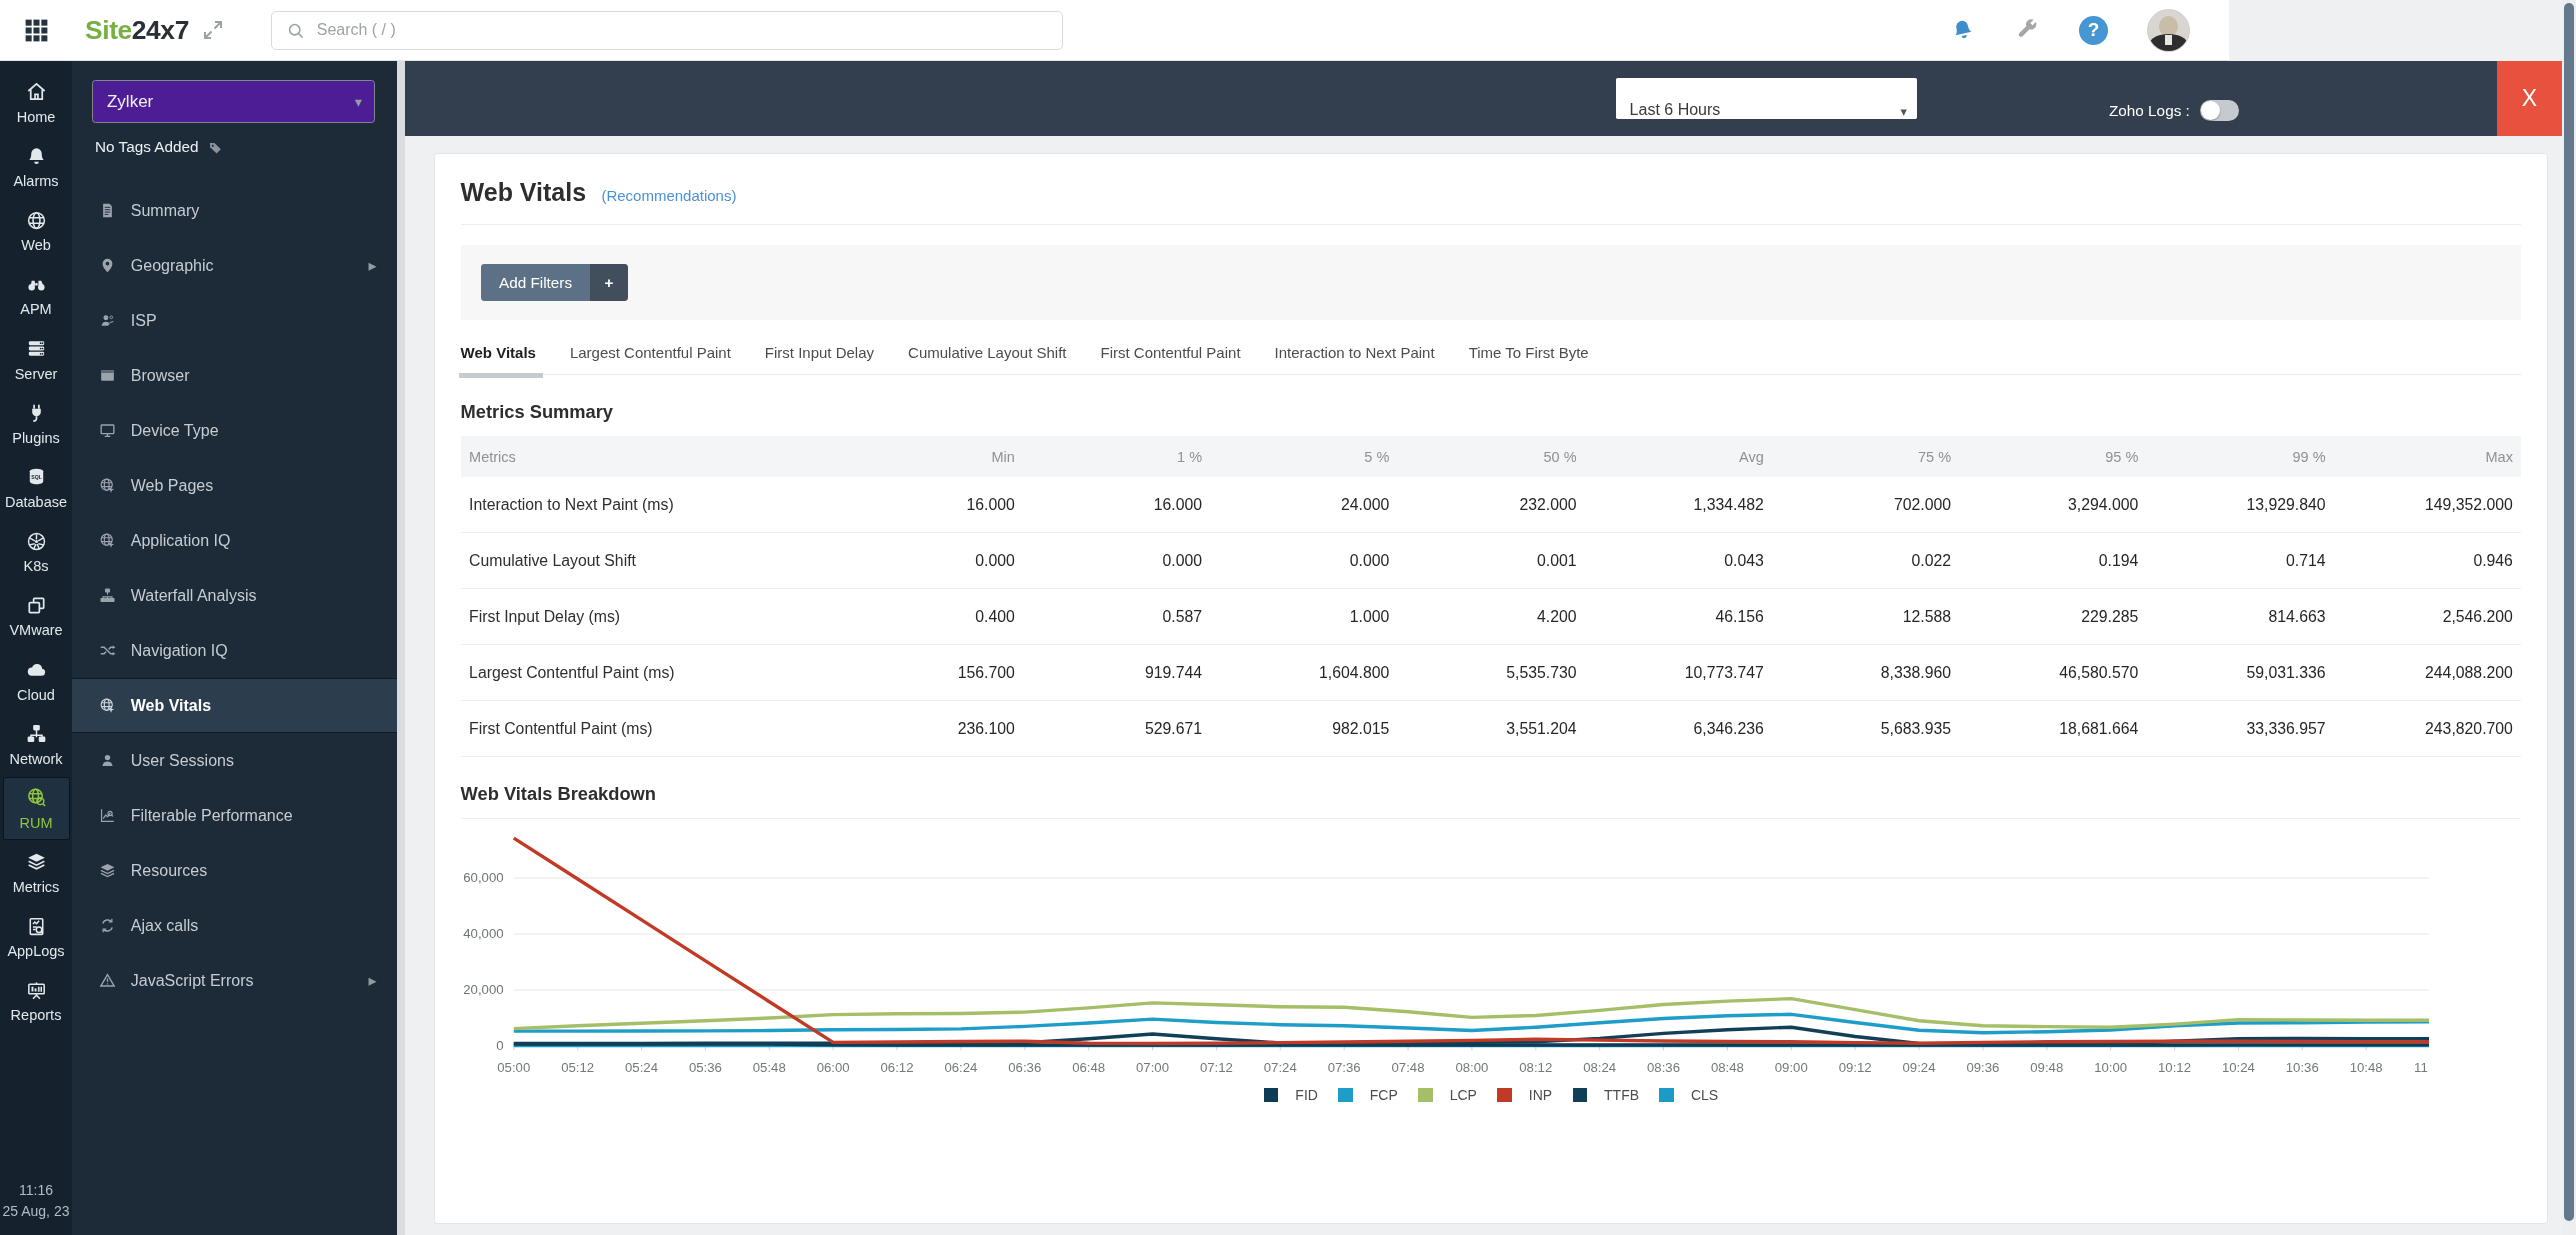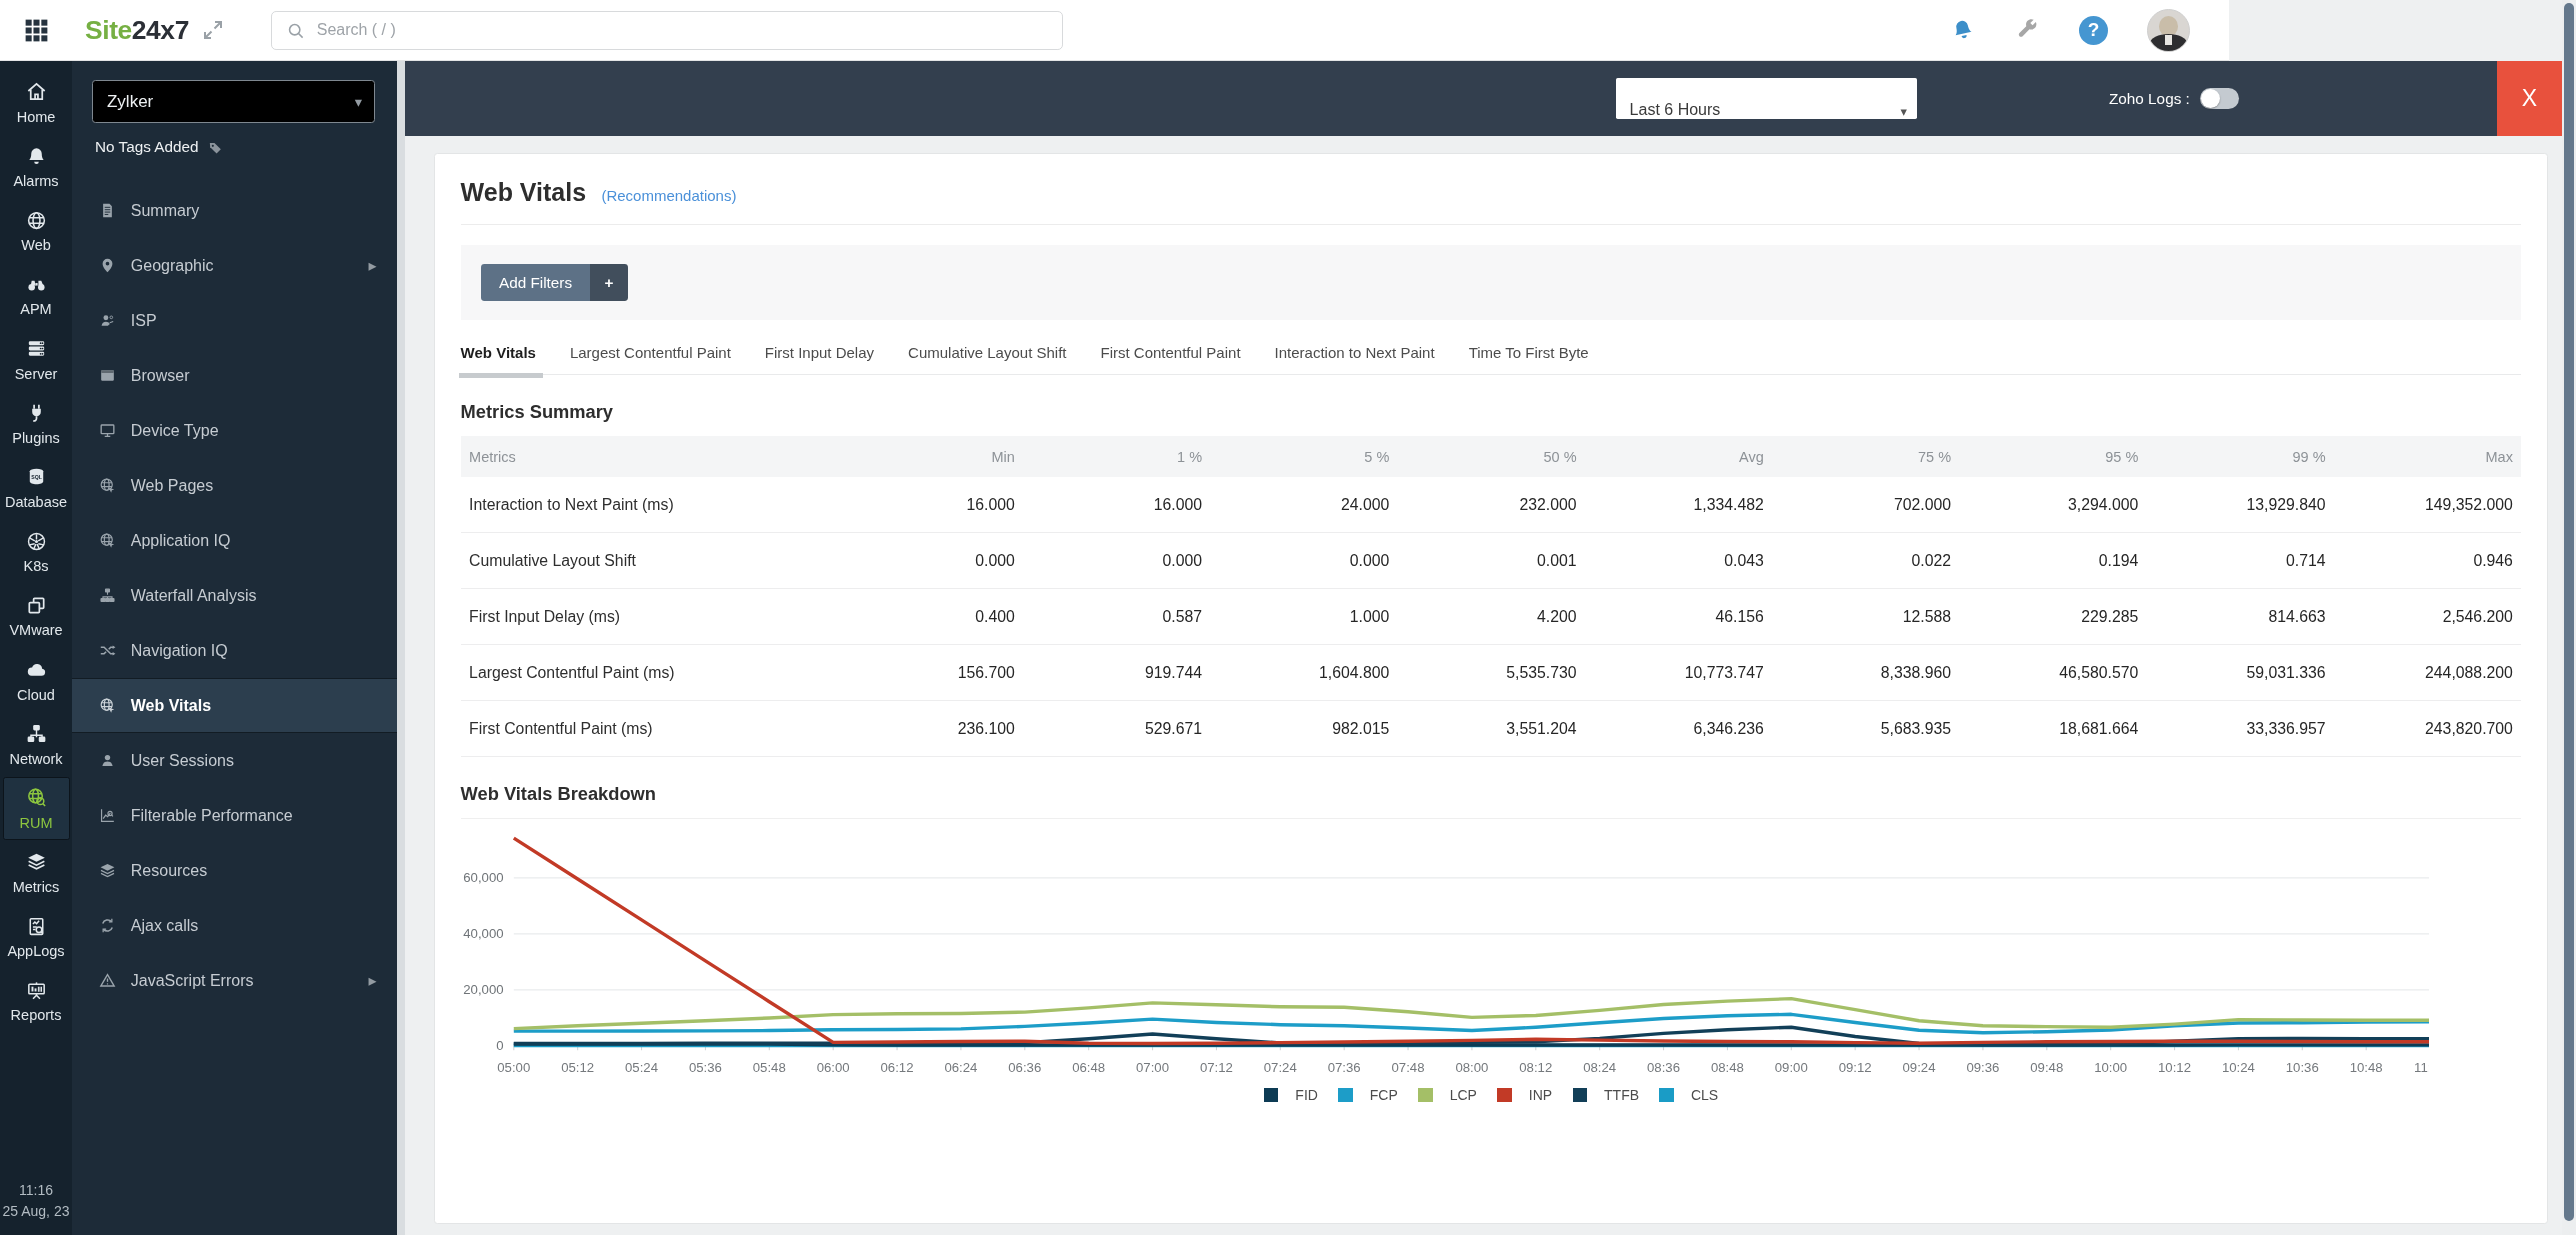--- a/index.html
+++ b/index.html
@@ -38,21 +38,21 @@
         display:flex;flex-direction:column;align-items:center;padding-top:10.2px;box-sizing:border-box;}
   .rail-item{width:67px;padding:7.7px 0 8.5px;margin-bottom:0.9px;display:flex;flex-direction:column;
              align-items:center;gap:5.1px;color:#e2e8ec;cursor:pointer;border:0.9px solid transparent;border-radius:2.6px;box-sizing:border-box;}
   .rail-item .icn{height:24px;display:flex;align-items:center;}
   .rail-item .icn svg{width:23px;height:23px;}
   .rail-label{font-size:14.5px;}
   .rail-item.active{background:#1f3140;border-color:#0c141b;color:#8dc63f;}
   .rail-clock{margin-top:auto;padding-bottom:12px;text-align:center;color:#b3bcc3;font-size:14px;line-height:1.55;}
   
   .sidebar{position:absolute;left:72px;top:61px;width:325px;height:1174px;background:#1d2b38;box-sizing:border-box;}
-  .monitor-select{margin:19px 22px 0 20.4px;height:41px;border:0.9px solid #7f8890;border-radius:3.4px;background:#000000;
+  .monitor-select{margin:19px 22px 0 20.4px;height:41px;border:0.9px solid #7f8890;border-radius:3.4px;background:#4c1d95;
                   color:#eef1f3;font-size:17px;display:flex;align-items:center;justify-content:space-between;
                   padding:0 12px 0 13.6px;cursor:pointer;}
   .monitor-select .caret{color:#949ca3;font-size:14.5px;}
   .tags-row{margin:15.3px 0 0 23px;display:flex;align-items:center;gap:8.5px;color:#eef1f3;font-size:15.3px;}
   .tags-row .icn svg{width:17px;height:17px;color:#8b939b;}
   .menu{margin-top:27px;text-align:center;}
   .menu-item{height:55px;display:flex;align-items:center;gap:12.8px;padding:0 20.4px 0 25.6px;
              color:#c6ccd2;font-size:16px;cursor:pointer;box-sizing:border-box;}
   .menu-item .icn{width:20.4px;display:flex;justify-content:center;}
   .menu-item .icn svg{width:19px;height:19px;color:#9aa4ac;}
@@ -60,21 +60,21 @@
   .menu-item.active{background:#2c3e4e;color:#fff;font-weight:bold;
                     box-shadow:inset 0 0.9px 0 #121c24, inset 0 -0.9px 0 #121c24;}
   .menu-item.active .icn svg{color:#cdd4d9;}
   .vstrip{position:absolute;left:397px;top:61px;width:8.5px;height:1174px;background:#d9dde0;}
   
   .band{position:absolute;left:405px;top:61px;width:2157px;height:75px;background:#333f4e;z-index:4;}
   .range-select{position:absolute;left:1211px;top:17px;width:301px;height:41px;background:#fff;border-radius:1.7px;
                 display:flex;align-items:flex-end;justify-content:space-between;padding:0 10.2px 0 13.6px;
                 box-sizing:border-box;font-size:16px;color:#3a3a3a;cursor:pointer;}
   .range-select .caret{color:#555;font-size:12.8px;}
-  .zoho{position:absolute;left:1704px;top:0;height:75px;display:flex;align-items:center;gap:10.2px;color:#fff;font-size:15.3px;}
+  .zoho{position:absolute;left:1704px;top:12px;height:75px;display:flex;align-items:center;gap:10.2px;color:#fff;font-size:15.3px;}
   .toggle{width:39px;height:20.4px;border-radius:11px;background:#c4cad0;position:relative;cursor:pointer;}
   .toggle .knob{position:absolute;left:0.9px;top:0.9px;width:19px;height:19px;border-radius:50%;background:#fff;
                 box-shadow:0 0.9px 1.7px rgba(0,0,0,.35);}
   .close-btn{position:absolute;right:0;top:0;width:65px;height:75px;background:#e8513d;color:#fff;
              font-size:23px;display:flex;align-items:center;justify-content:center;cursor:pointer;}
   
   .main-bg{position:absolute;left:405px;top:136px;width:2157px;height:1099px;background:#eef0f1;}
   .card{position:absolute;left:434px;top:153px;width:2114px;height:1071px;background:#fff;
         border:0.9px solid #e3e5e6;border-radius:3.4px;padding:24px 25.6px;box-sizing:border-box;overflow:hidden;}
   .title-row{display:flex;align-items:baseline;gap:15.3px;}

